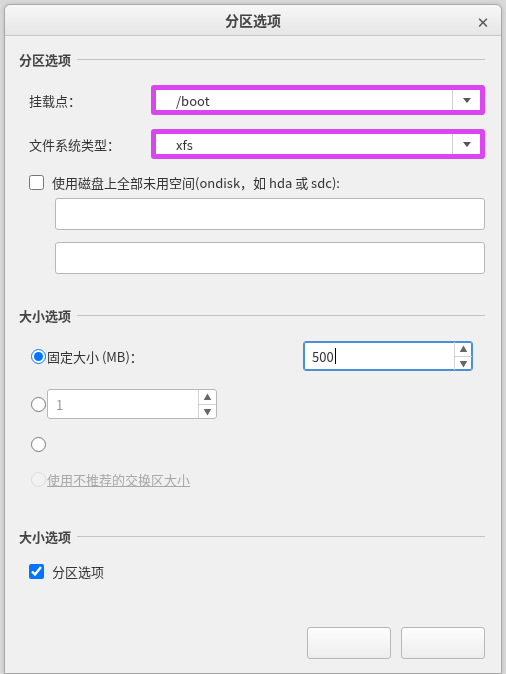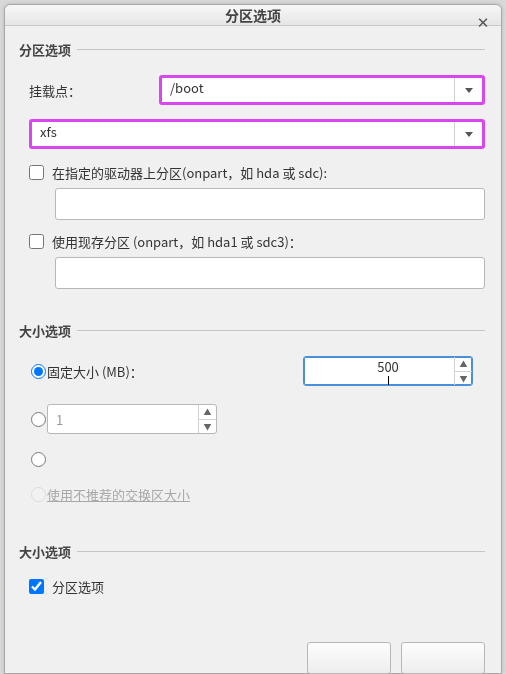--- a/index.html
+++ b/index.html
@@ -48,31 +48,31 @@
       margin-bottom: 20px;
       padding-top: 10px;
     }
     legend {
       padding: 0 6px 0 0;
       font-weight: bold;
       color: #444;
       margin-left: -2px;
       font-size: 13px;
     }
-    .row { display: flex; align-items: center; margin: 6px 0 14px 8px; gap: 12px; }
+    .row { display: flex; align-items: center; margin: 6px 0 14px 8px; gap: 4px; }
     .label { width: 118px; color: #333; }
     .combo {
       flex: 1;
       height: 30px;
       background: #fff;
-      border: 3px solid #d946ef;
+      border: 5px solid #d946ef;
       border-radius: 3px;
       display: flex;
-      align-items: flex-start;
-      padding: 0 8px;
+      align-items: center;
+      padding: 0 20px;
       position: relative;
       cursor: pointer;
     }
     .combo-arrow {
       position: absolute; right: 0; top: 0;
       width: 28px; height: 100%;
       border-left: 1px solid #d2d2d2;
       display: flex; align-items: center; justify-content: center;
     }
     .chk-row { display: flex; align-items: center; margin: 6px 0 6px 8px; gap: 8px; }
@@ -89,21 +89,21 @@
     .radio-row { display: flex; align-items: center; margin: 6px 0 18px 10px; gap: 1px; }
     .spin {
       width: 170px; height: 30px;
       background: #fff;
       border: 1px solid #b7b7b7;
       border-radius: 3px;
       display: flex; align-items: center;
       padding: 0 8px;
       position: relative;
     }
-    .spin.focus { border: 1px solid #4a90d9; box-shadow: inset 0 0 0 1px #4a90d9; flex-direction: column; }
+    .spin.focus { border: 1px solid #4a90d9; box-shadow: inset 0 0 0 1px #4a90d9; }
     .spin-arrows {
       position: absolute; right: 0; top: 0;
       width: 18px; height: 100%;
       border-left: 1px solid #d2d2d2;
       display: flex; flex-direction: column;
     }
     .spin-arrow { flex:1; display:flex; align-items:center; justify-content:center; font-size:8px; color:#666; cursor:pointer; }
     .spin-arrow:first-child { border-bottom: 1px solid #d2d2d2; }
     .cursor-bar { width:1px; height:16px; background:#000; margin-left:1px; }
     .disabled { color: #a8a8a8; text-decoration: underline; }
@@ -144,38 +144,35 @@
         <span class="label">挂载点：</span>
         <div class="combo">
           <span>/boot</span>
           <div class="combo-arrow">
               <div class="chev"></div>
             </div>
         </div>
       </div>
 
       <div class="row">
+        <span class="label">文件系统类型：</span>
         <div class="combo">
           <span>xfs</span>
           <div class="combo-arrow">
               <div class="chev"></div>
             </div>
         </div>
       </div>
 
       <div class="chk-row">
         <input type="checkbox" style="">
-        <span>在指定的驱动器上分区(onpart，如 hda 或 sdc):</span>
+        <span>使用磁盘上全部未用空间(ondisk，如 hda 或 sdc):</span>
       </div>
       <div class="textfield"></div>
 
-      <div class="chk-row">
-        <input type="checkbox" style="">
-        <span>使用现存分区 (onpart，如 hda1 或 sdc3)：</span>
-      </div>
       <div class="textfield"></div>
     </fieldset>
 
     <fieldset>
       <legend>大小选项</legend>
 
       <div class="radio-row">
         <input type="radio" name="sz" checked="" style="">
         <span class="size-label">固定大小 (MB)：</span>
         <div class="spin focus">

